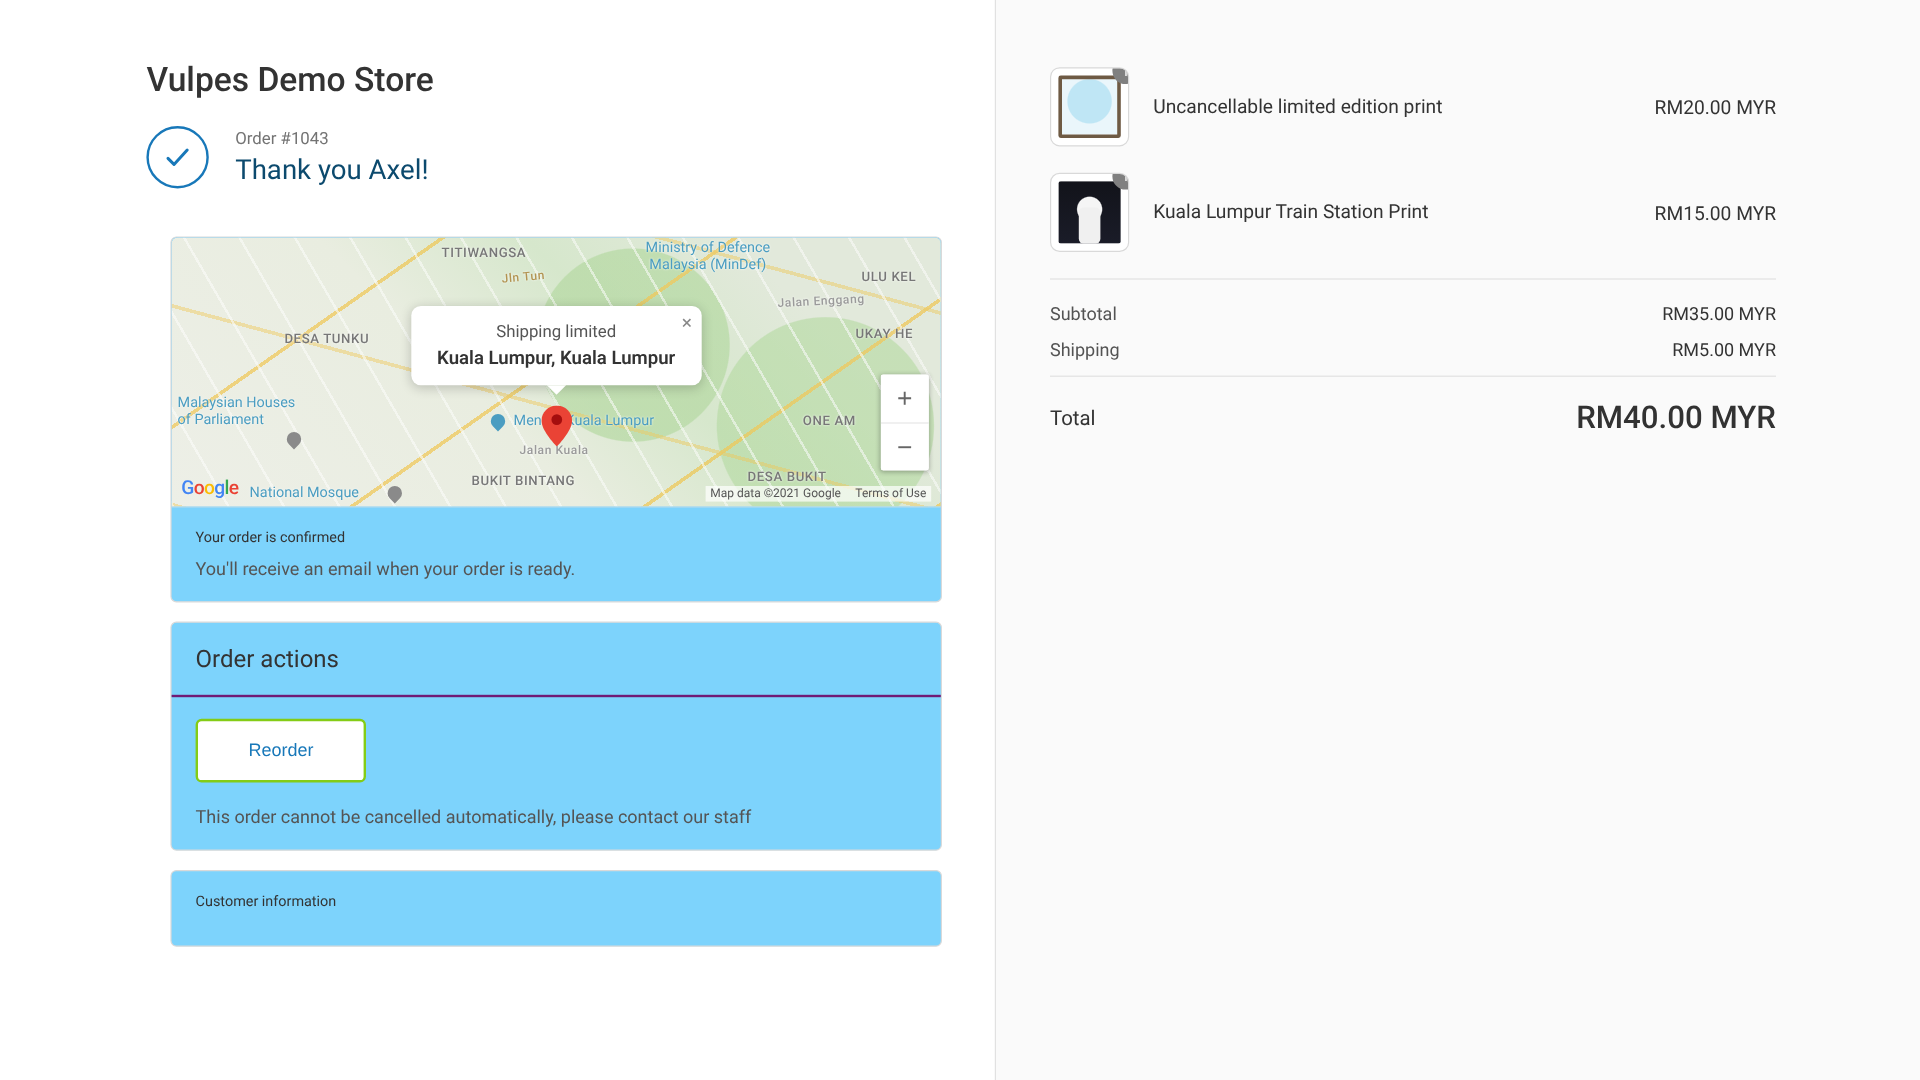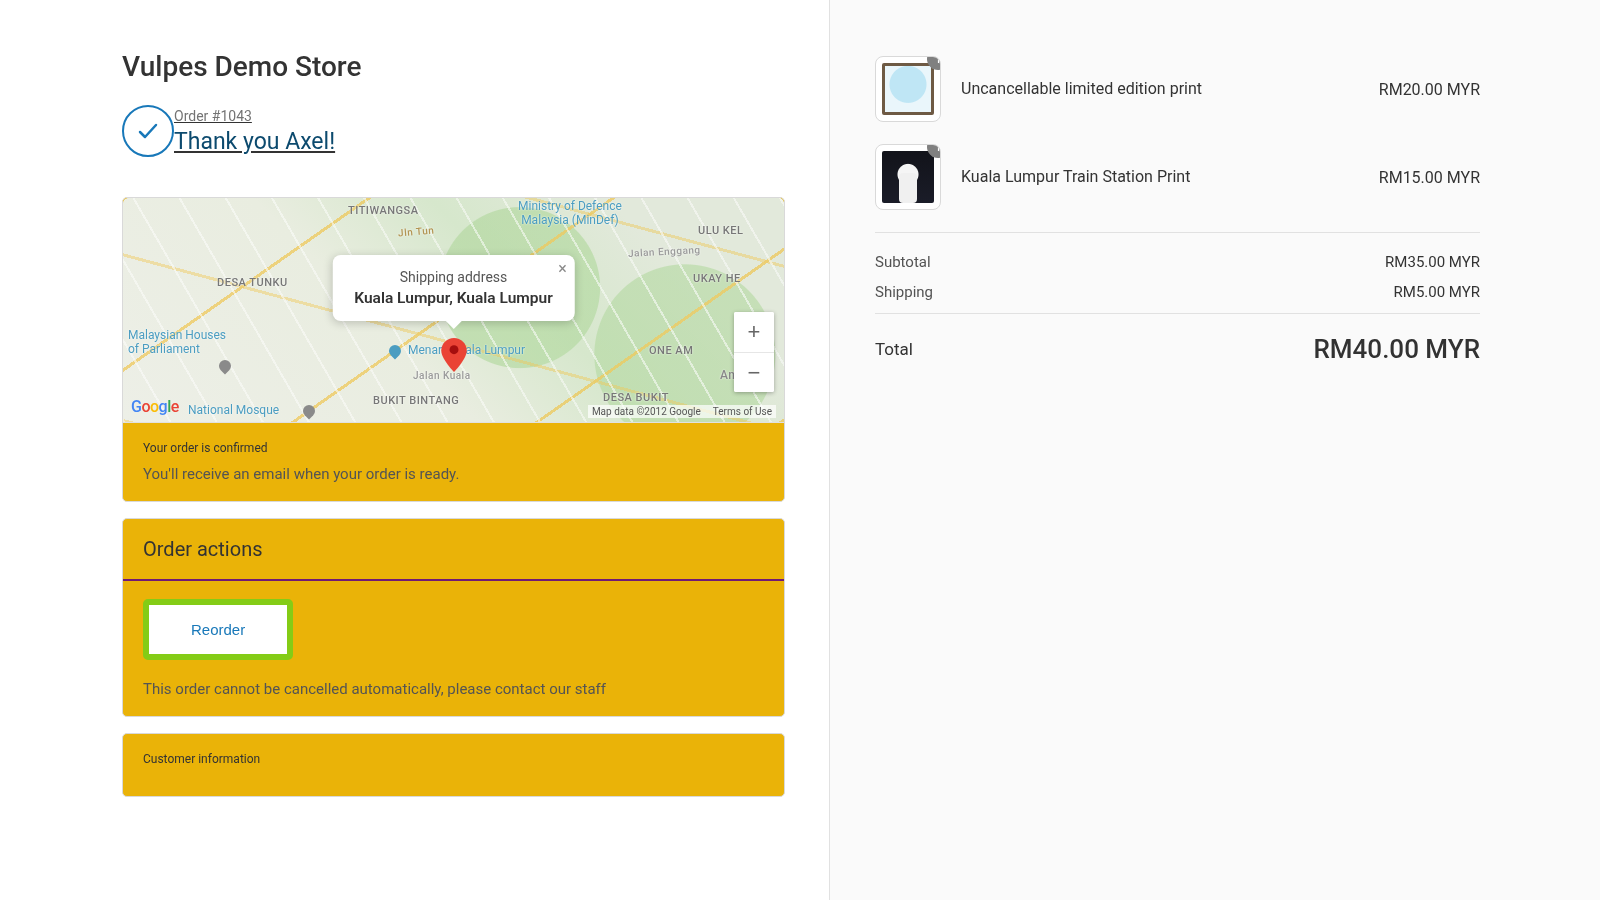--- a/index.html
+++ b/index.html
@@ -32,22 +32,22 @@
   
   .store-name {
     font-size: 28px;
     font-weight: 500;
     color: #333;
     margin-bottom: 22px;
   }
   .thankyou-row {
     display: flex;
     align-items: center;
+    gap: 22px;
     margin-bottom: 40px;
-    text-decoration: underline;
   }
   .check-circle {
     width: 52px; height: 52px;
     border: 2px solid #1878b9;
     border-radius: 50%;
     display: flex; align-items: center; justify-content: center;
   }
   .check-circle svg { width: 24px; height: 24px; }
   .order-number {
     font-size: 14px;
@@ -56,21 +56,22 @@
   }
   .thankyou-text {
     font-size: 23px;
     color: #0c4a6e;
   }
 
   .card {
     border: 1px solid #d9d9d9;
     border-radius: 5px;
     margin-bottom: 16px;
-    background: #eab308;
+    background: #7dd3fc;
+    margin-left: 20px;
   }
   .card-body {
     padding: 18px 20px;
   }
   .card-title {
     font-size: 12px;
     color: #333;
     margin-bottom: 10px;
   }
   .card-sub {
@@ -193,21 +194,21 @@
   .map-google span:nth-child(3){color:#FBBC05}
   .map-google span:nth-child(4){color:#4285F4}
   .map-google span:nth-child(5){color:#34A853}
   .map-google span:nth-child(6){color:#EA4335}
 
   
   .actions-header { padding: 18px 20px; border-bottom:2px solid #701a75;}
   .actions-header h3 { font-size:20px; font-weight:400; color:#333;}
   .reorder-btn {
     display:inline-block;
-    border:6px solid #84cc16;
+    border:2px solid #84cc16;
     border-radius:5px;
     background:#fff;
     color:#1878b9;
     font-size:15px;
     padding:16px 42px;
     cursor:pointer;
   }
   .cancel-note {
     margin-top:20px;
     font-size:15px;
@@ -333,36 +334,36 @@
 Malaysia (MinDef)</span>
         <span class="map-label" style="left:275px;top:28px;font-size:10px;color:#b29452;transform:rotate(-5deg);">Jln Tun</span>
         <span class="map-label" style="left:505px;top:48px;font-size:10px;color:#9a9a9a;transform:rotate(-3deg);">Jalan Enggang</span>
         <span class="map-label" style="left:290px;top:172px;font-size:10px;color:#9a9a9a;">Jalan Kuala</span>
         <span class="map-pin-poi" style="left:266px;top:147px;"></span>
         <span class="map-pin-poi" style="left:96px;top:162px;background:#8a8a8a;"></span>
         <span class="map-pin-poi" style="left:180px;top:207px;background:#8a8a8a;"></span>
 
         <div class="map-popover">
           <span class="close">×</span>
-          <div class="lbl">Shipping address</div>
+          <div class="lbl">Shipping limited</div>
           <div class="addr">Kuala Lumpur, Kuala Lumpur</div>
         </div>
         <div class="map-pin">
           <svg viewBox="0 0 24 32">
               <path fill="#ea4335" d="M12 0C5.4 0 0 5.3 0 11.8 0 20 12 32 12 32s12-12 12-20.2C24 5.3 18.6 0 12 0z"></path>
               <circle cx="12" cy="11" r="4.2" fill="#a50e0e"></circle>
             </svg>
         </div>
         <div class="map-zoom">
           <button>+</button>
           <button>−</button>
         </div>
         <div class="map-google"><span>G</span><span>o</span><span>o</span><span>g</span><span>l</span><span>e</span></div>
         <div class="map-attrib">
-          <span>Map data ©2012 Google</span>
+          <span>Map data ©2021 Google</span>
           <span>Terms of Use</span>
         </div>
       </div>
       <div class="card-body">
         <div class="card-title">Your order is confirmed</div>
         <div class="card-sub">You'll receive an email when your order is ready.</div>
       </div>
     </div>
 
     <div class="card">

